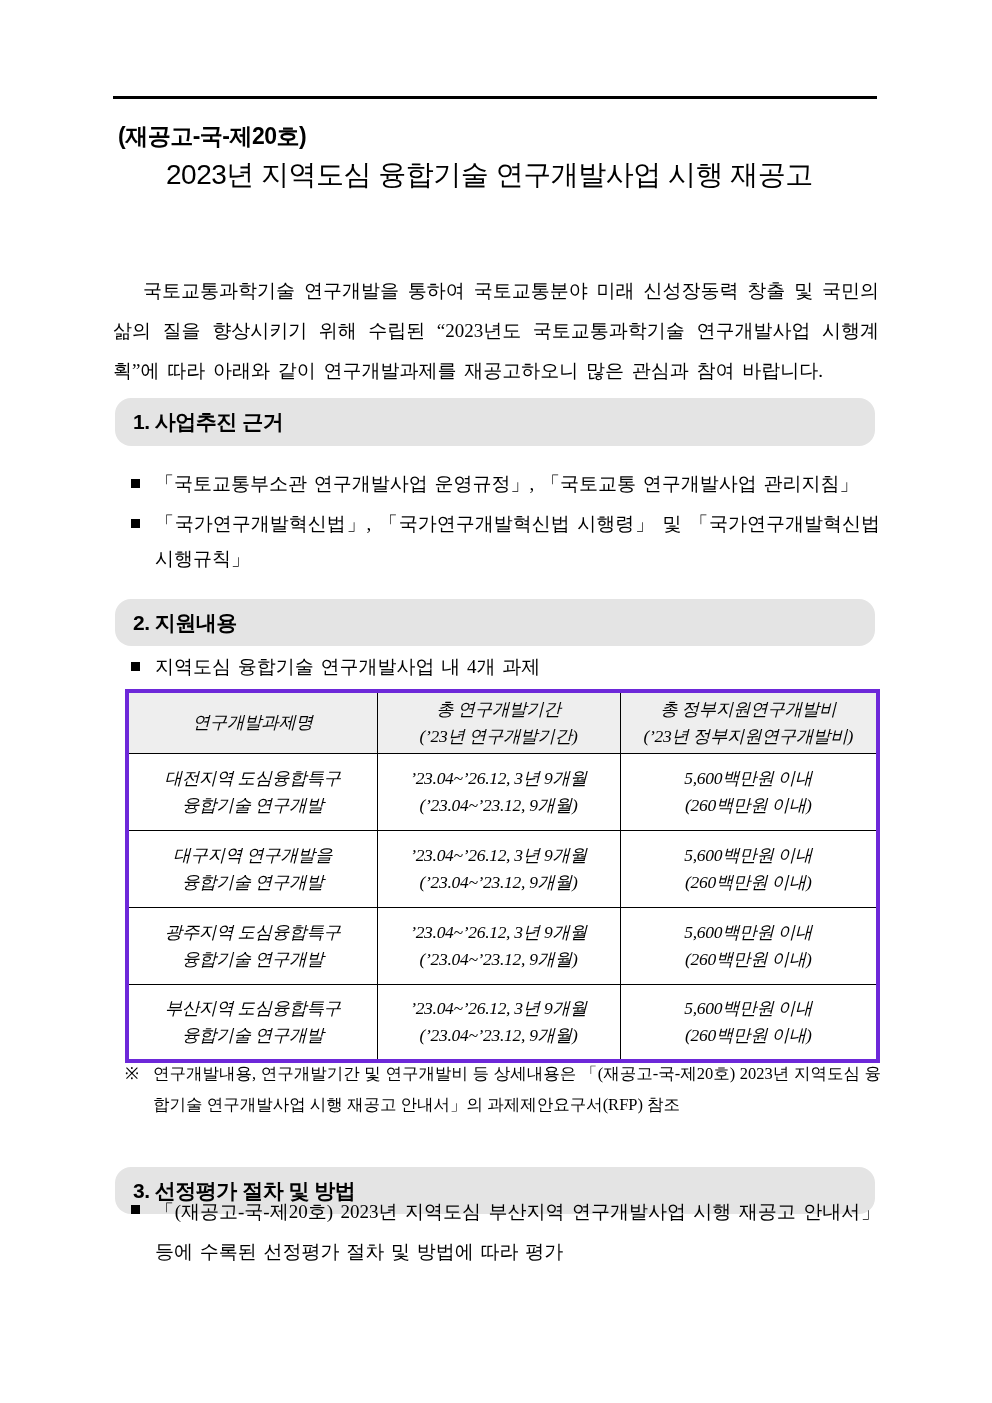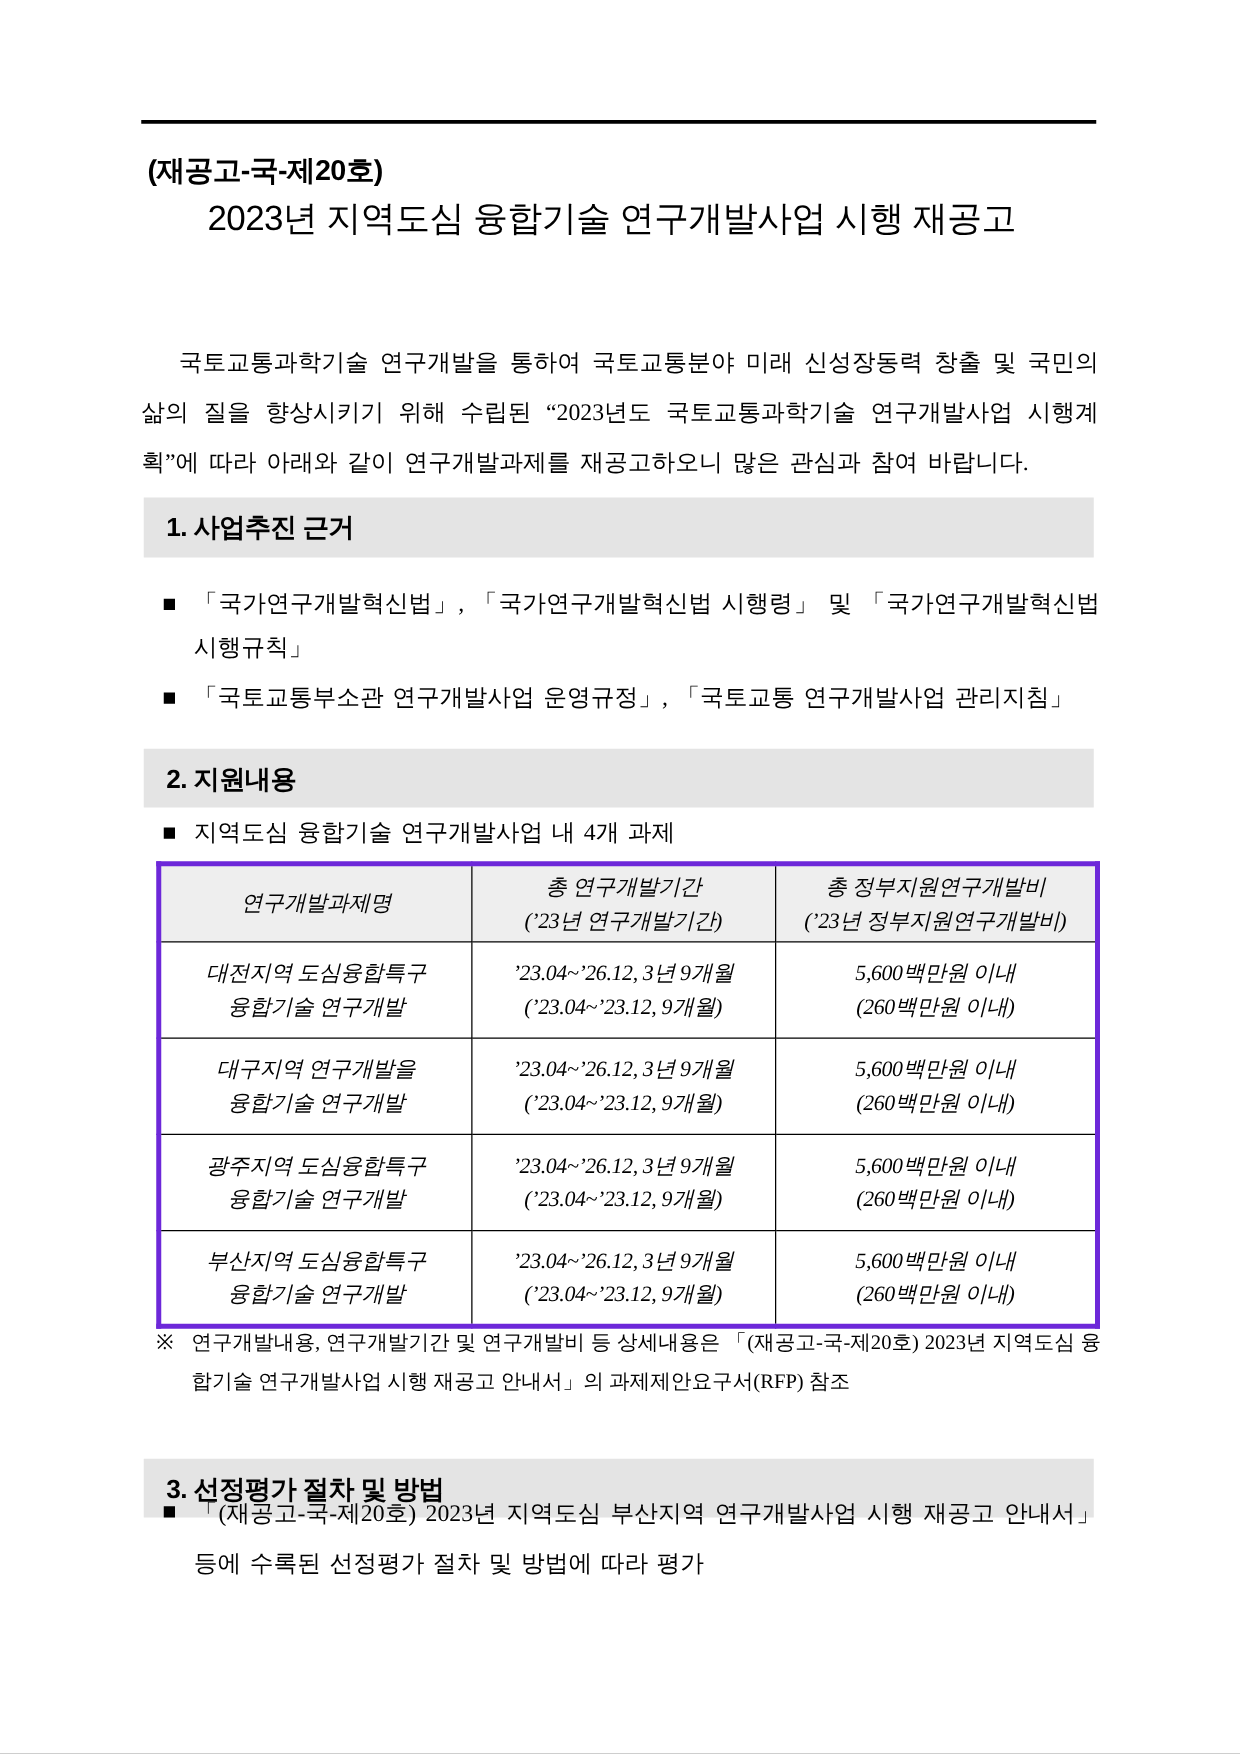--- a/index.html
+++ b/index.html
@@ -47,20 +47,21 @@
     word-spacing: 3px;
   }
   .section-bar {
     position: absolute;
     left: 115px;
     width: 760px; height: 48px;
     background: var(--section-bar-bg, #e4e4e4);
     display: flex;
     align-items: center;
     padding-left: 18px;
+    border-radius: 16px;
   }
   .section-bar .section-label {
     font-family: "Liberation Sans", sans-serif;
     font-weight: 700;
     font-size: 21px;
     letter-spacing: -0.5px;
   }
   .bar-1 { top: 398px; }
   .bar-2 { top: 599px; height: 47px; }
   .bar-3 { top: 1167px; height: 47px; }
@@ -140,22 +141,22 @@
   <div class="doc-number">(재공고-국-제20호)</div>
   <div class="doc-title">2023년 지역도심 융합기술 연구개발사업 시행 재공고</div>
 
   <p class="intro">국토교통과학기술 연구개발을 통하여 국토교통분야 미래 신성장동력 창출 및 국민의 삶의 질을 향상시키기 위해 수립된 “2023년도 국토교통과학기술 연구개발사업 시행계획”에 따라 아래와 같이 연구개발과제를 재공고하오니 많은 관심과 참여 바랍니다.</p>
 
   <div class="section-bar bar-1">
     <span class="section-label">1. 사업추진 근거</span>
   </div>
 
   <div class="bullet-list bullets-1">
+    <div class="bullet-item">「국토교통부소관 연구개발사업 운영규정」, 「국토교통 연구개발사업 관리지침」</div>
     <div class="bullet-item">「국가연구개발혁신법」, 「국가연구개발혁신법 시행령」 및 「국가연구개발혁신법 시행규칙」</div>
-    <div class="bullet-item">「국토교통부소관 연구개발사업 운영규정」, 「국토교통 연구개발사업 관리지침」</div>
   </div>
 
   <div class="section-bar bar-2">
     <span class="section-label">2. 지원내용</span>
   </div>
 
   <div class="bullet-list bullets-2">
     <div class="bullet-item">지역도심 융합기술 연구개발사업 내 4개 과제</div>
   </div>
 

